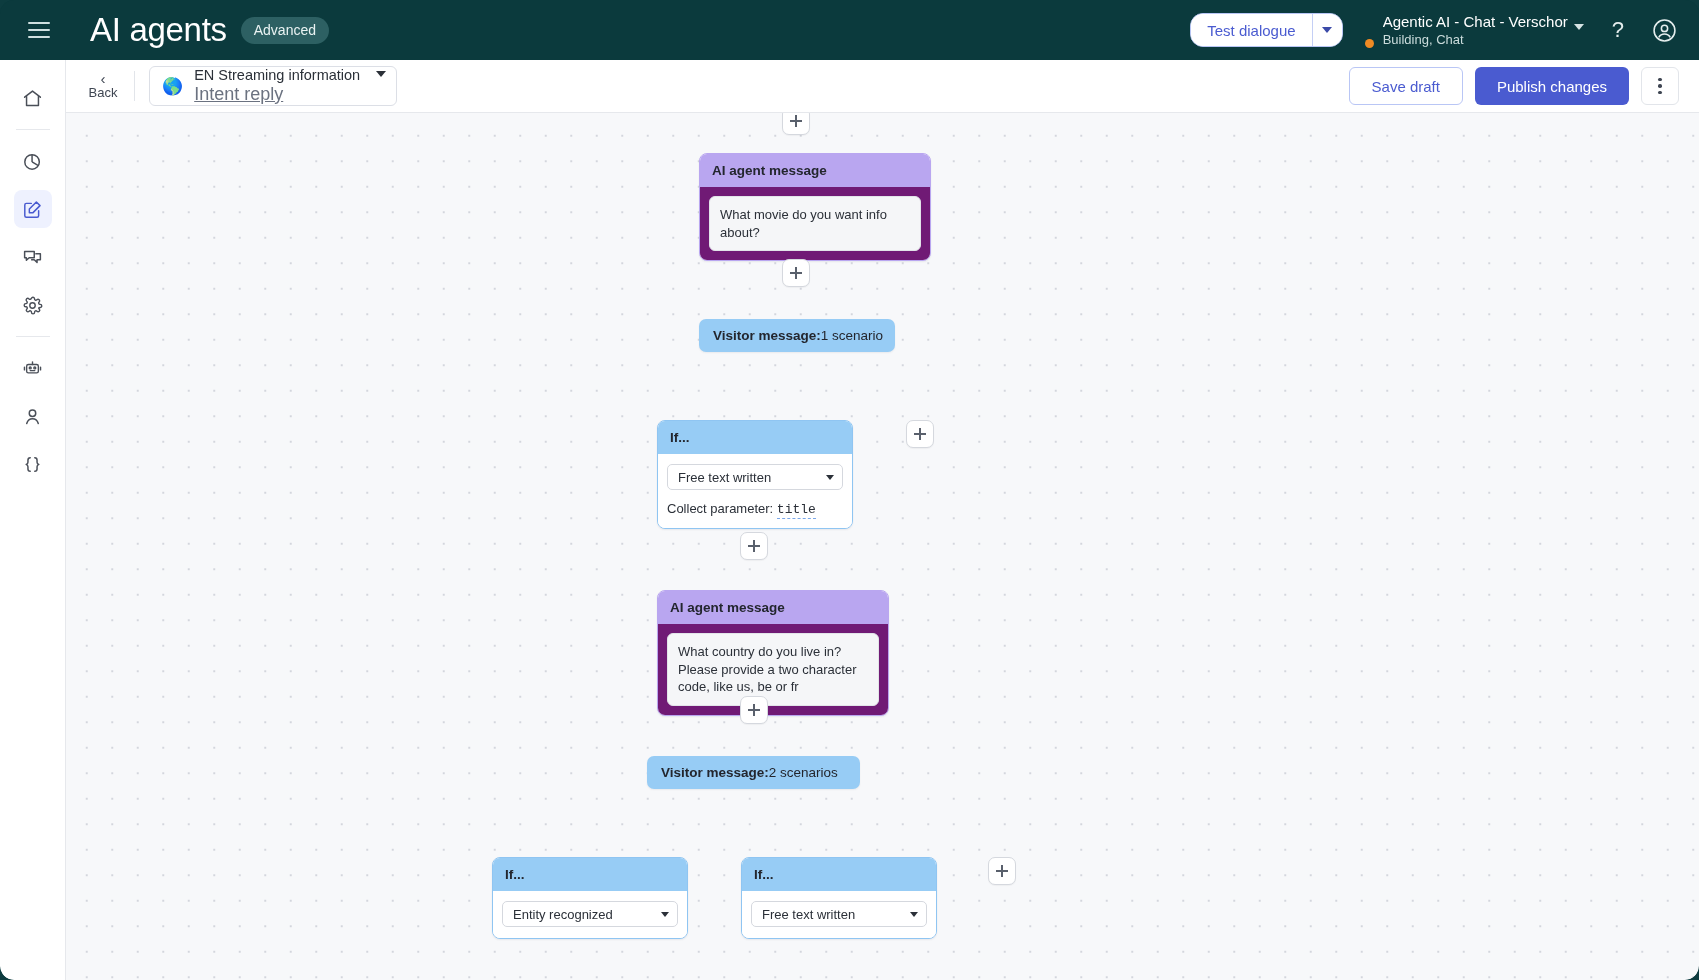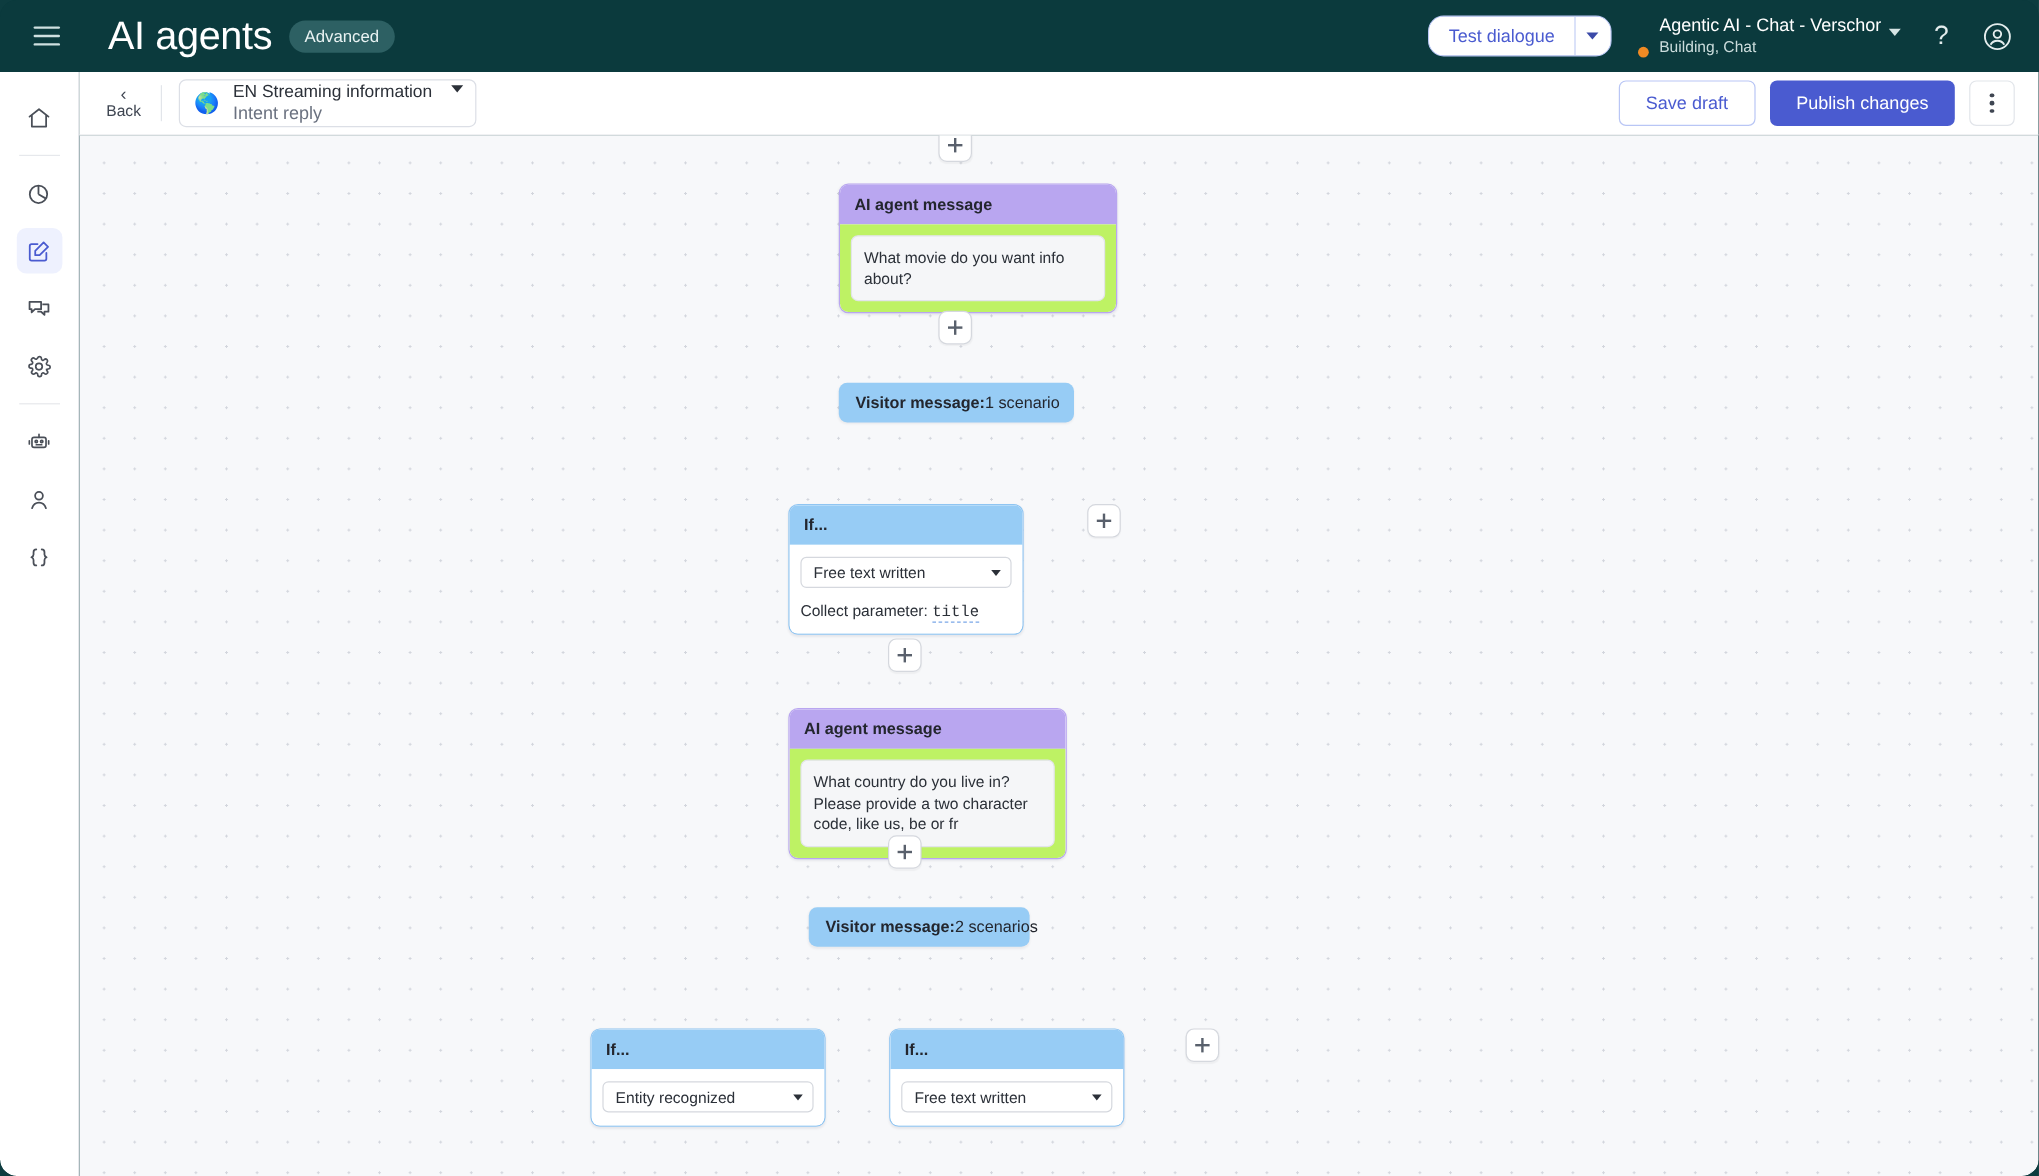--- a/index.html
+++ b/index.html
@@ -94,21 +94,21 @@
   .back-chev { font-size: 15px; line-height: 13px; color: #3f4652; }
   .divider-v { width: 1px; height: 30px; background: #e2e5ea; margin: 0 14px 0 10px; }
   .intent-select {
     display: flex; align-items: center; height: 40px; min-width: 228px;
     border: 1px solid #dcdfe6; border-radius: 6px; padding: 0 10px 0 12px;
     cursor: pointer; background: #fff;
   }
   .globe { font-size: 17px; margin-right: 11px; }
   .intent-texts { display: flex; flex-direction: column; line-height: 1.15; }
   .intent-name { font-size: 14.5px; color: #2b3038; white-space: nowrap; }
-  .intent-sub { font-size: 15px; color: #6b7280; white-space: nowrap; }
+  .intent-sub { font-size: 18px; color: #6b7280; white-space: nowrap; text-decoration: underline; }
   .intent-caret { margin-left: auto; padding-left: 16px; }
   .intent-caret .caret-down { border-top-color: #2b3038; }
   .subheader-right { margin-left: auto; display: flex; align-items: center; gap: 12px; }
   .btn-save {
     height: 38px; padding: 0 22px; background: #fff; color: #4a5bd0;
     border: 1px solid #b9c6f5; border-radius: 6px; font-size: 15px; cursor: pointer;
     white-space: nowrap;
   }
   .btn-publish {
     height: 38px; padding: 0 22px; background: #4a5bd0; color: #fff;
@@ -144,21 +144,21 @@
 
   .card-agent {
     width: 232px; border-radius: 8px; overflow: hidden;
     border: 1.5px solid #b9a6f0; background: #fff; z-index: 4;
     box-shadow: 0 1px 2px rgba(20,20,40,.07);
   }
   .card-agent .hd {
     background: #b9a6f0; color: #23262e; font-size: 13.5px; font-weight: 700;
     padding: 9px 12px;
   }
-  .card-agent .bd { padding: 9px; background: #bef264; }
+  .card-agent .bd { padding: 9px; background: #701a75; }
   .bubble {
     background: #f5f6f8; border: 1px solid #e2e4e9; border-radius: 6px;
     font-size: 13px; color: #2b3038; padding: 9px 10px; line-height: 1.35;
   }
 
   .card-if {
     width: 196px; border-radius: 8px; overflow: hidden;
     border: 1.5px solid #8fc5f2; background: #fff; z-index: 4;
     box-shadow: 0 1px 2px rgba(20,20,40,.07);
   }
@@ -391,21 +391,21 @@
       </div>
     </div>
 
     <div class="node card-agent" style="left:591px; top:477px;">
       <div class="hd">AI agent message</div>
       <div class="bd">
         <div class="bubble">What country do you live in? Please provide a two character code, like us, be or fr</div>
       </div>
     </div>
 
-    <div class="node pill-visitor" style="left:608px; top:643px; width:184px;">
+    <div class="node pill-visitor" style="left:581px; top:643px; width:213px;">
       <b>Visitor message:</b><span>2 scenarios</span>
     </div>
 
     <div class="node card-if" style="left:426px; top:744px;">
       <div class="hd">If...</div>
       <div class="bd">
         <div class="sel">
           <span>Entity recognized</span>
           <span class="caret-down"></span>
         </div>

